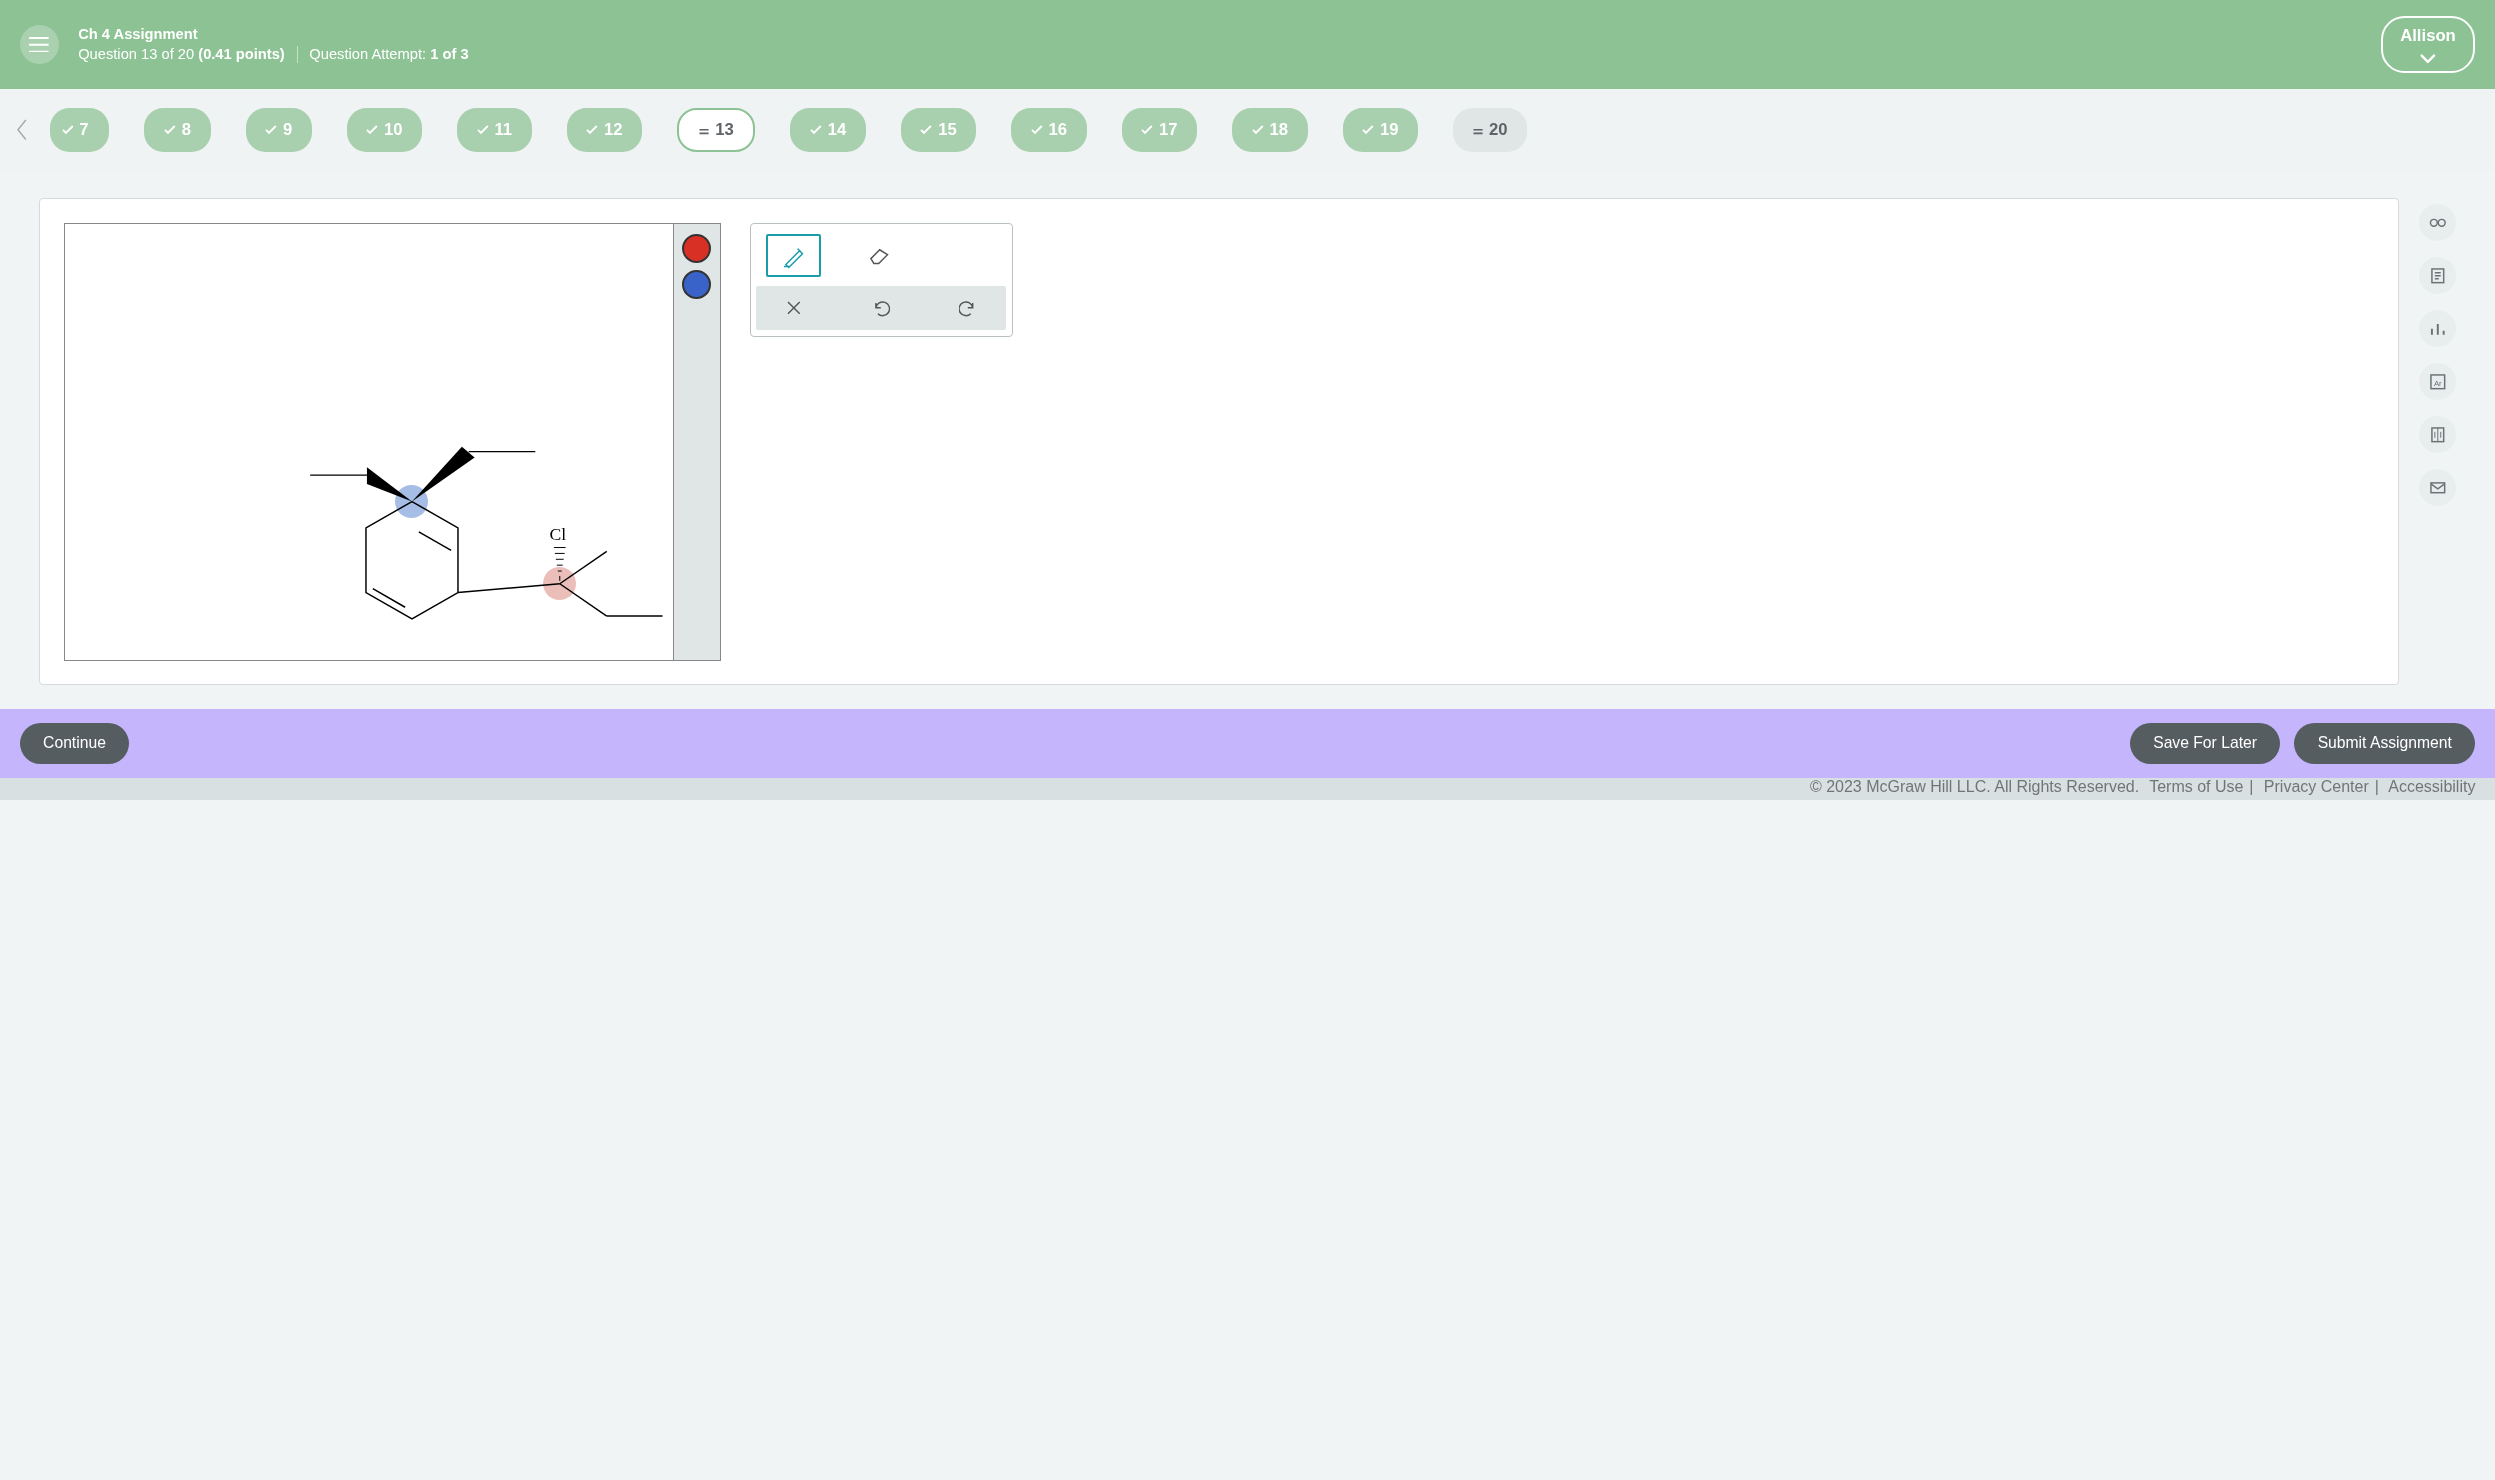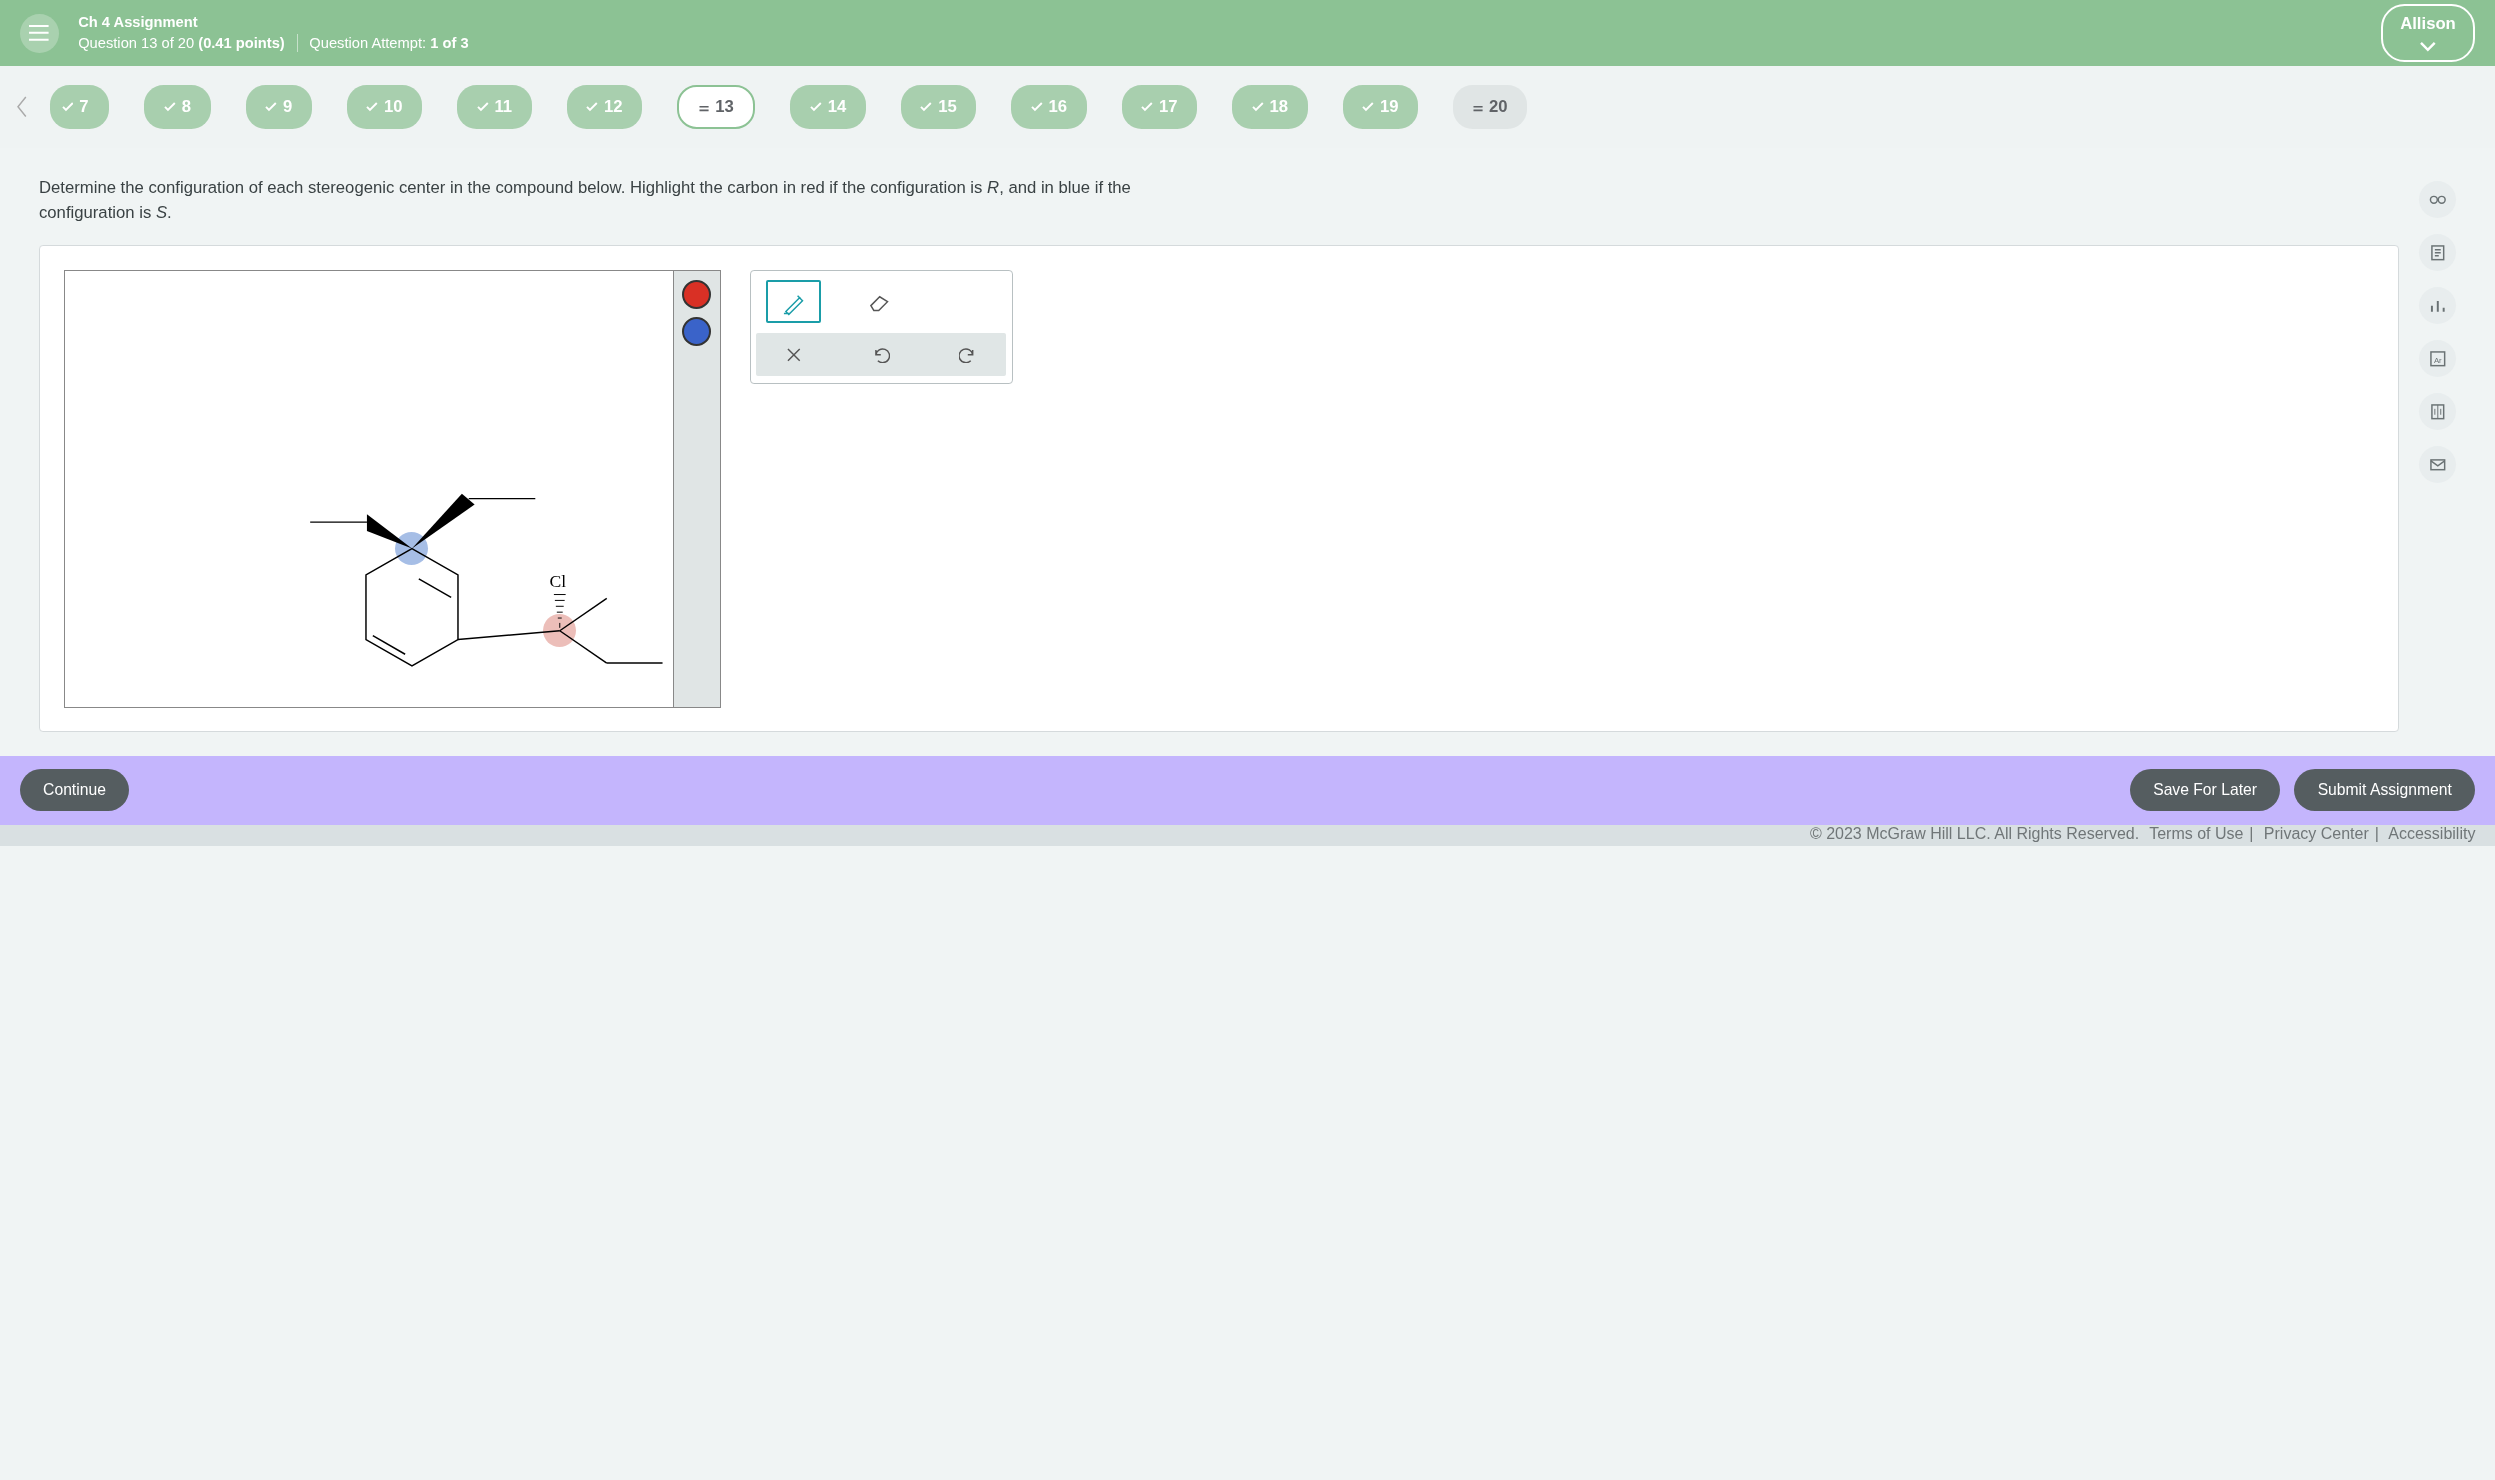--- a/index.html
+++ b/index.html
@@ -1,18 +1,18 @@
 <!DOCTYPE html>
 <html><head>
 <meta charset="utf-8">
 <style>
 * { margin: 0; padding: 0; box-sizing: border-box; }
 body { font-family: -apple-system, BlinkMacSystemFont, 'Segoe UI', Arial, sans-serif; background: #f0f4f4; }
 
-.header { background: #8cc294; height: 66px; display: flex; align-items: center; padding: 0 19.6px; justify-content: space-between; }
+.header { background: #8cc294; height: 89px; display: flex; align-items: center; padding: 0 19.6px; justify-content: space-between; }
 .header-left { display: flex; align-items: center; gap: 19.6px; }
 .menu-btn { width: 39px; height: 39px; border-radius: 50%; background: rgba(255,255,255,0.25); display: flex; align-items: center; justify-content: center; cursor: pointer; }
 .menu-btn svg { width: 19.6px; height: 15.7px; }
 .header-text { color: #fff; }
 .header-title { font-size: 14.7px; font-weight: 600; }
 .header-sub { font-size: 14.7px; margin-top: 3.9px; display: flex; align-items: center; gap: 11.8px; }
 .header-sub .divider { width: 1px; height: 17.6px; background: rgba(255,255,255,0.5); }
 .user-btn { border: 2px solid #fff; border-radius: 23.5px; padding: 7.8px 17.6px; color: #fff; display: flex; align-items: center; gap: 7.8px; cursor: pointer; font-size: 16.7px; font-weight: 600; flex-direction: column; }
 
 .qnav { background: #eff3f3; height: 82px; display: flex; align-items: center; padding: 0 7.8px; gap: 13.7px; position: relative; }
@@ -175,23 +175,20 @@
       </div>
       <div class="qpill pending">
         <span class="eq">⚌</span>
         <span>20</span>
       </div>
     </div>
 </div>
 
 <div class="content">
   <div class="main-col">
-    <div class="prompt">
-      <span>Determine the configuration of each stereogenic center in the compound below. Highlight the carbon in red if the configuration is </span><span class="ital">R</span><span>, and in blue if the configuration is </span><span class="ital">S</span><span>.</span>
-    </div>
     <div class="workspace">
       <div class="canvas-wrap">
         <div class="canvas">
           <div class="mol">
             <div class="mol-hilite" style="width:33px;height:33px;background:#6b93d6;left:144px;top:143px;"></div>
             <div class="mol-hilite" style="width:33px;height:33px;background:#e0938b;left:292px;top:225px;"></div>
             <svg width="412" height="323" viewBox="0 0 420 330" style="position:absolute;top:0;left:0;">
 
               <path d="M164 163 L211 190 L211 256 L164 283 L117 256 L117 190 Z" stroke="#000" stroke-width="1.5" fill="none"></path>
               <line x1="124" y1="252" x2="157" y2="271" stroke="#000" stroke-width="1.5"></line>

